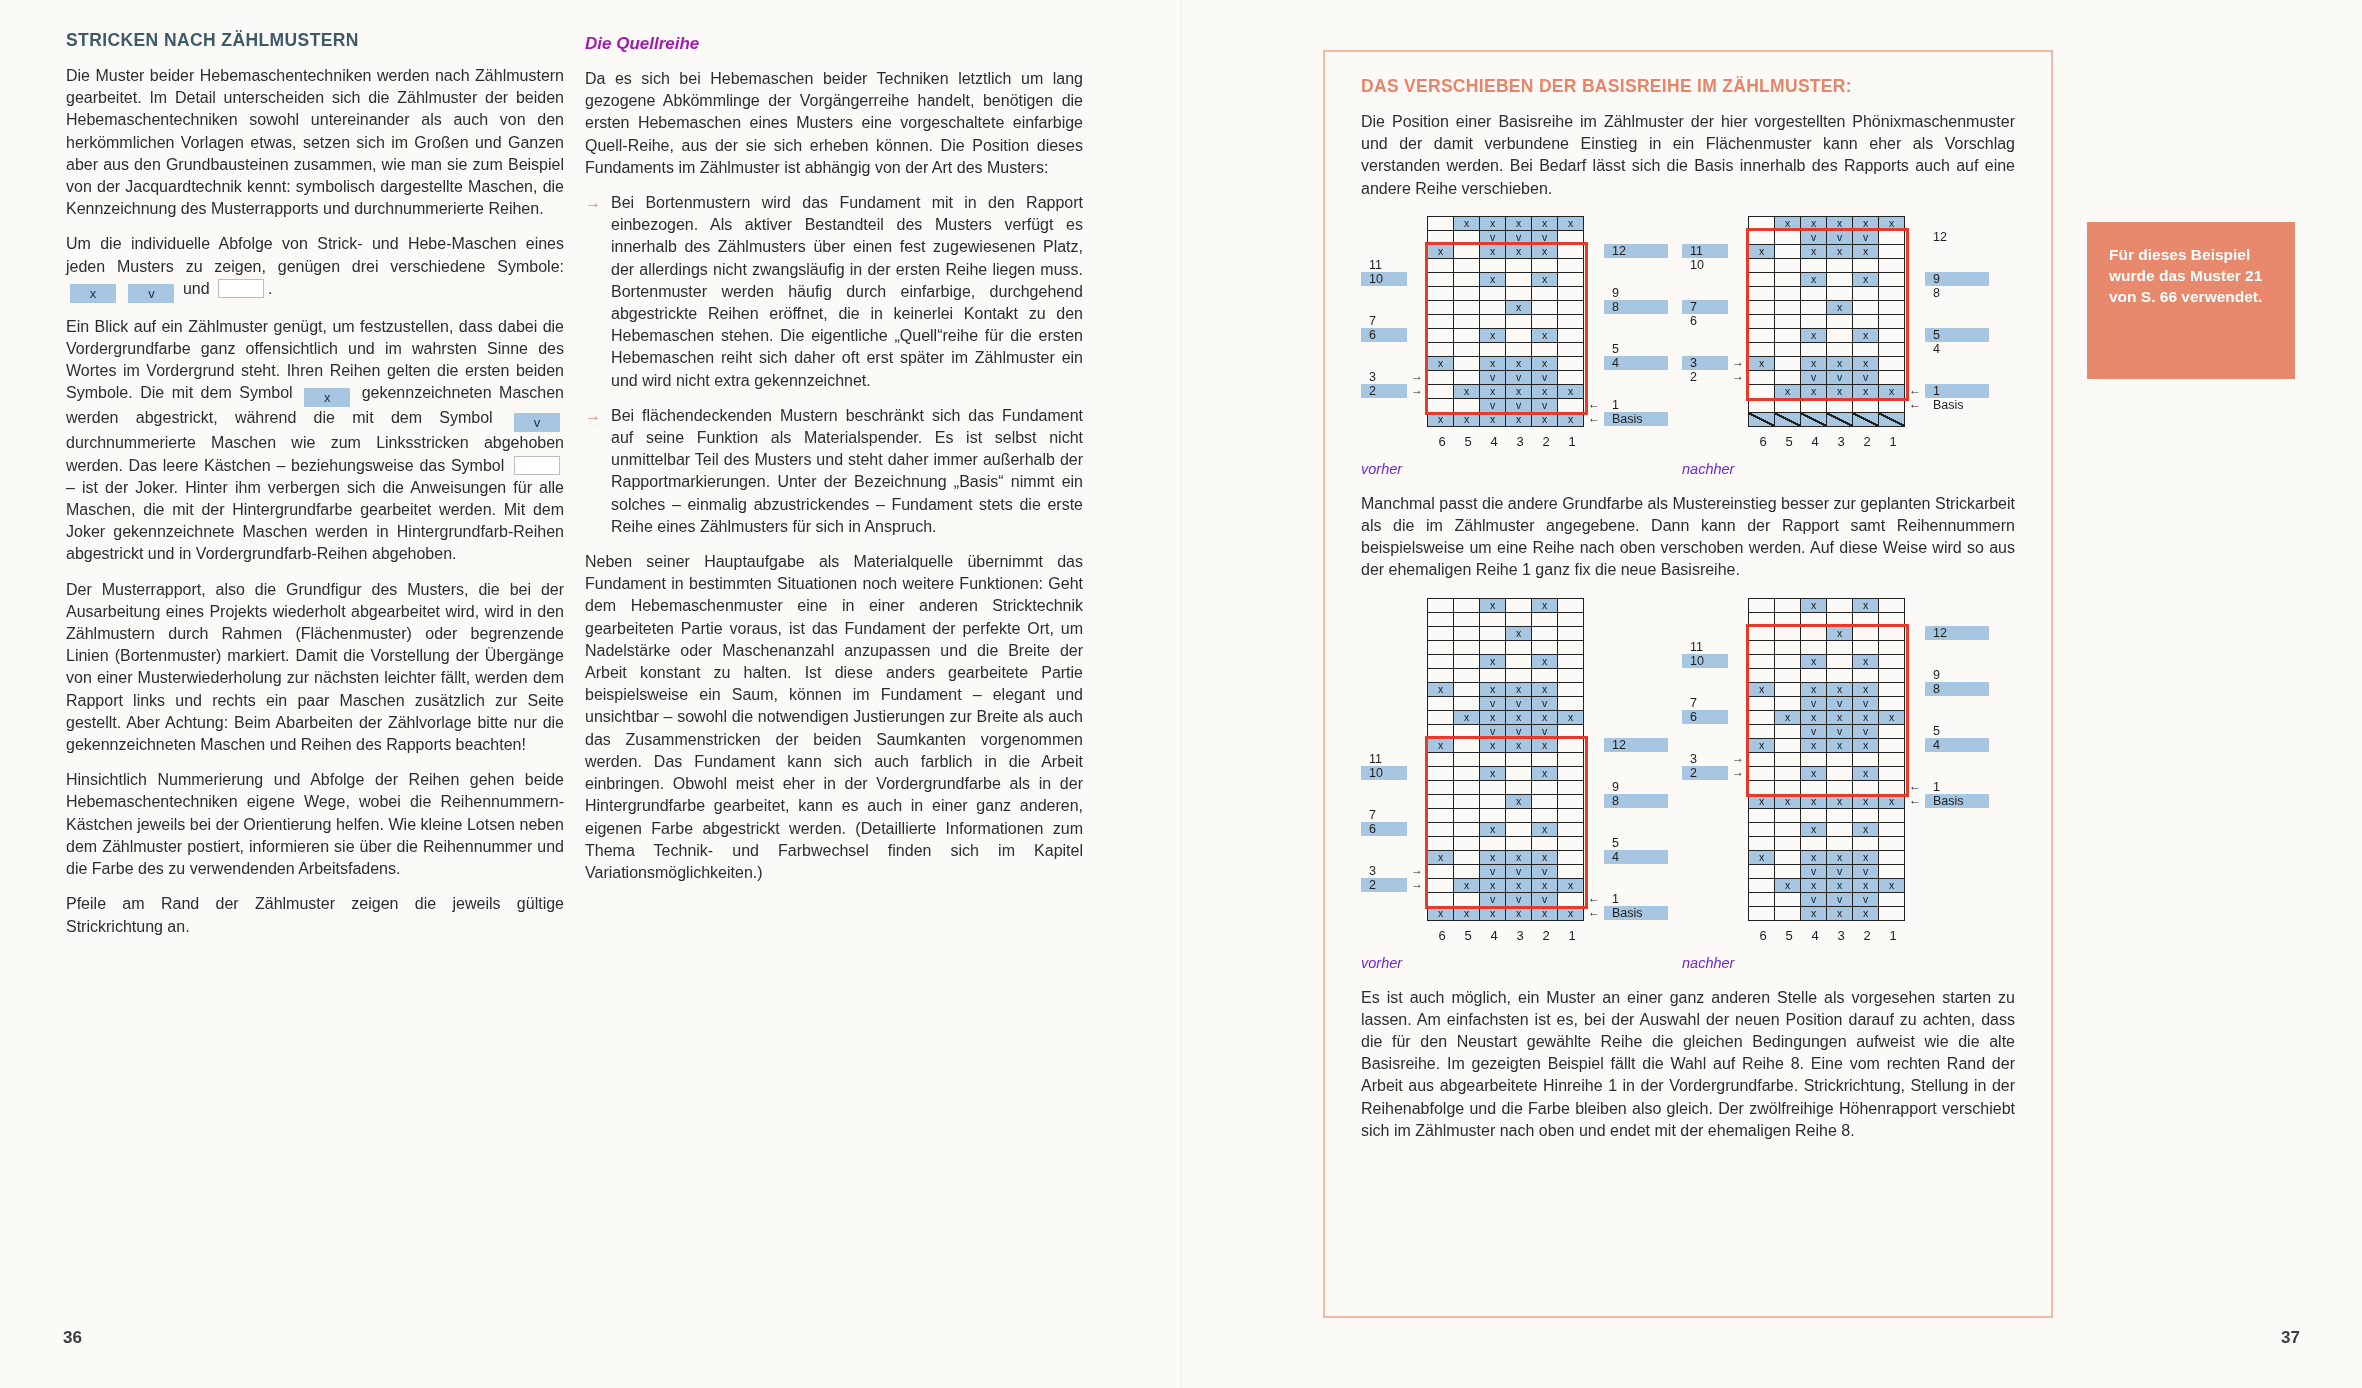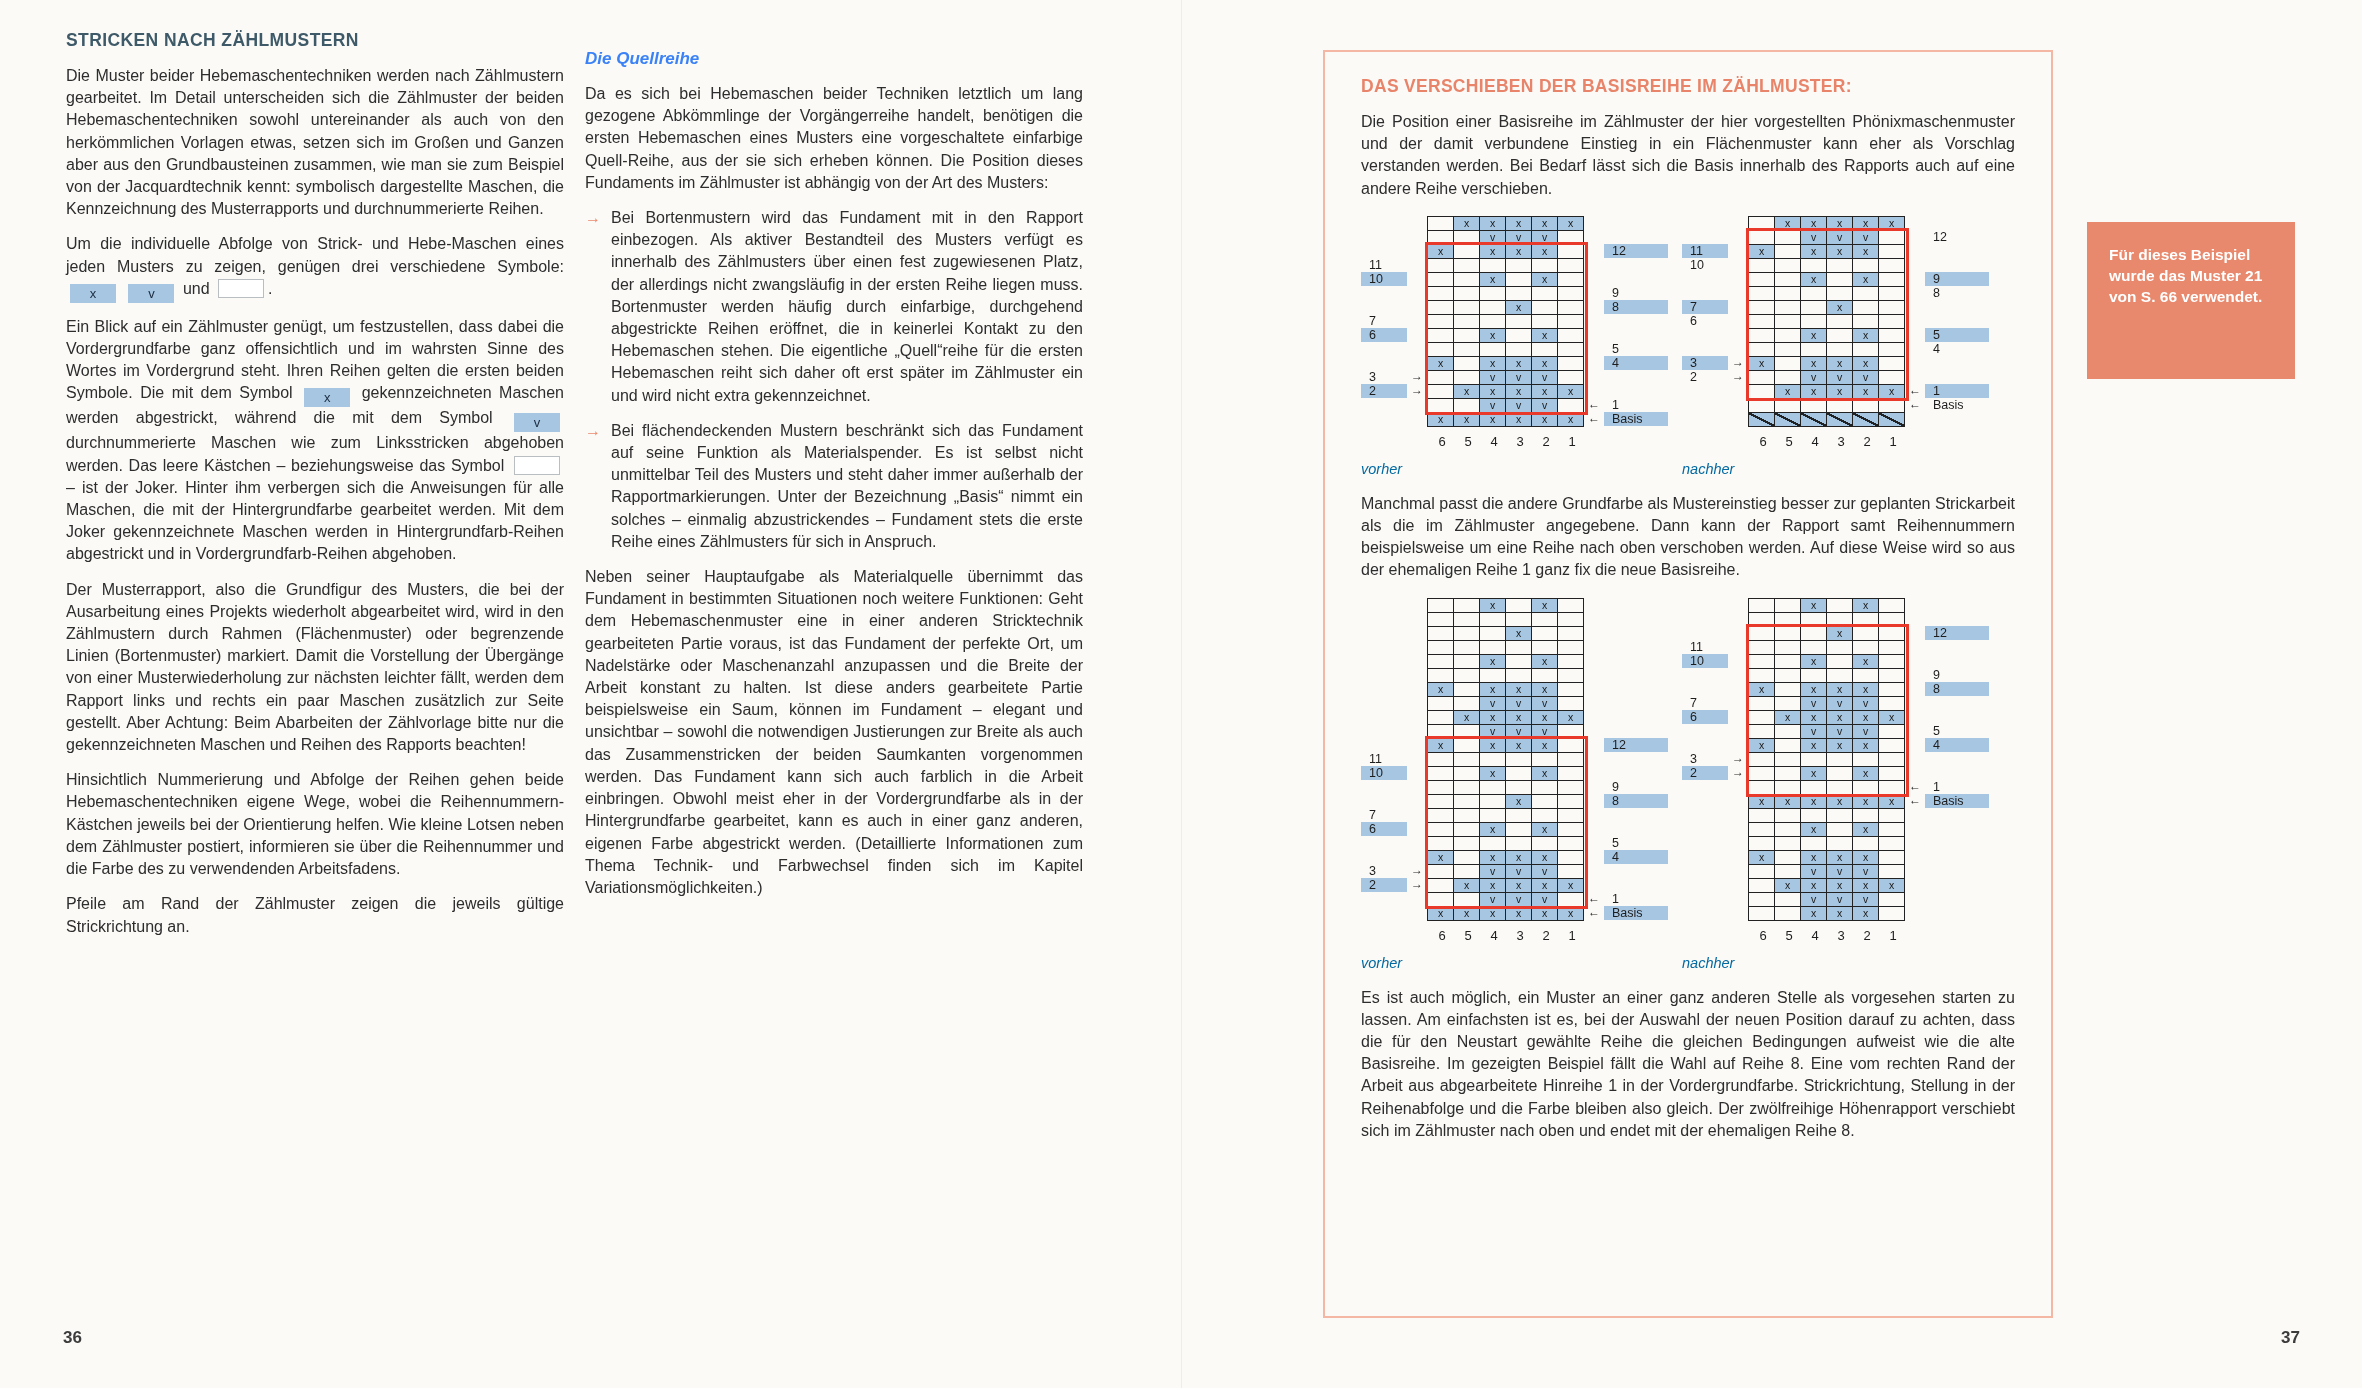--- a/index.html
+++ b/index.html
@@ -4,21 +4,21 @@
 <style>
   html,body{margin:0;padding:0;}
   .spread{position:relative;width:2362px;height:1388px;background:#fbfaf7;
     font-family:"Liberation Sans",sans-serif;color:#2d2d2d;overflow:hidden;}
   .seam{position:absolute;left:1181px;top:0;width:1px;height:100%;background:rgba(0,0,0,0.05);}
   
   .col{position:absolute;top:30px;width:498px;}
   .col-1{left:66px;}
   .col-2{left:585px;}
   h2.sec{font-size:17.5px;font-weight:bold;color:#3e5a68;letter-spacing:.4px;margin:0 0 14px 0;}
-  h3.qhead{font-size:17px;font-style:italic;font-weight:bold;color:#3b82f6;margin:19px 0 14px 0;}
+  h3.qhead{font-size:17px;font-style:italic;font-weight:bold;color:#a21caf;margin:4px 0 14px 0;}
   p.body{font-size:16px;line-height:22.2px;text-align:justify;margin:0 0 13px 0;}
   .bullet{display:flex;margin:0 0 13px 0;}
   .bullet .barrow{flex:0 0 26px;color:#e98a6f;font-size:16px;line-height:22.2px;}
   .bullet p.body{margin:0;flex:1;}
   .ital{}
   .sym{display:inline-block;width:46px;height:19px;line-height:19px;text-align:center;
     vertical-align:-4px;font-size:13px;color:#1c2c40;margin:0 4px;}
   .sym-blue{background:#a6c6e2;}
   .sym-empty{background:#fff;border:1.5px solid #b9bec2;box-sizing:border-box;}
   .pagenum{position:absolute;bottom:40px;font-size:17px;font-weight:bold;color:#3c3c3c;}
@@ -44,21 +44,21 @@
   .grid-wrap{position:relative;flex:0 0 auto;}
   .grid{display:grid;grid-auto-rows:14px;border-top:1.5px solid #222;border-left:1.5px solid #222;}
   .cell{border-right:1.5px solid #222;border-bottom:1.5px solid #222;box-sizing:border-box;
     display:flex;align-items:center;justify-content:center;font-size:10.5px;line-height:1;color:#1b1b1b;}
   .cell.c-f{background:#a6c6e2;}
   .cell.c-s{background-color:#a6c6e2;
     background-image:linear-gradient(to right top,rgba(0,0,0,0) 45%,#222 45%,#222 55%,rgba(0,0,0,0) 55%);}
   .rapport{position:absolute;left:-2px;border:3px solid #e8392b;box-sizing:border-box;pointer-events:none;}
   .colnums{display:flex;margin-top:7px;}
   .colnum{width:26px;text-align:center;font-size:13px;color:#1e1e1e;}
-  .caption{font-style:italic;font-size:14.5px;color:#0369a1;margin-top:12px;}
+  .caption{font-style:italic;font-size:14.5px;color:#6d28d9;margin-top:12px;}
 </style>
 </head>
 <body>
 
 <div class="spread">
   <div class="seam"></div>
 
   <div class="col col-1">
     <h2 class="sec">STRICKEN NACH ZÄHLMUSTERN</h2>
     <p class="body">Die Muster beider Hebemaschentechniken werden nach Zählmustern gearbeitet. Im Detail unterscheiden sich die Zählmuster der beiden Hebemaschentechniken sowohl untereinander als auch von den herkömmlichen Vorlagen etwas, setzen sich im Großen und Ganzen aber aus den Grundbausteinen zusammen, wie man sie zum Beispiel von der Jacquardtechnik kennt: symbolisch dargestellte Maschen, die Kennzeichnung des Musterrapports und durchnummerierte Reihen.</p>

